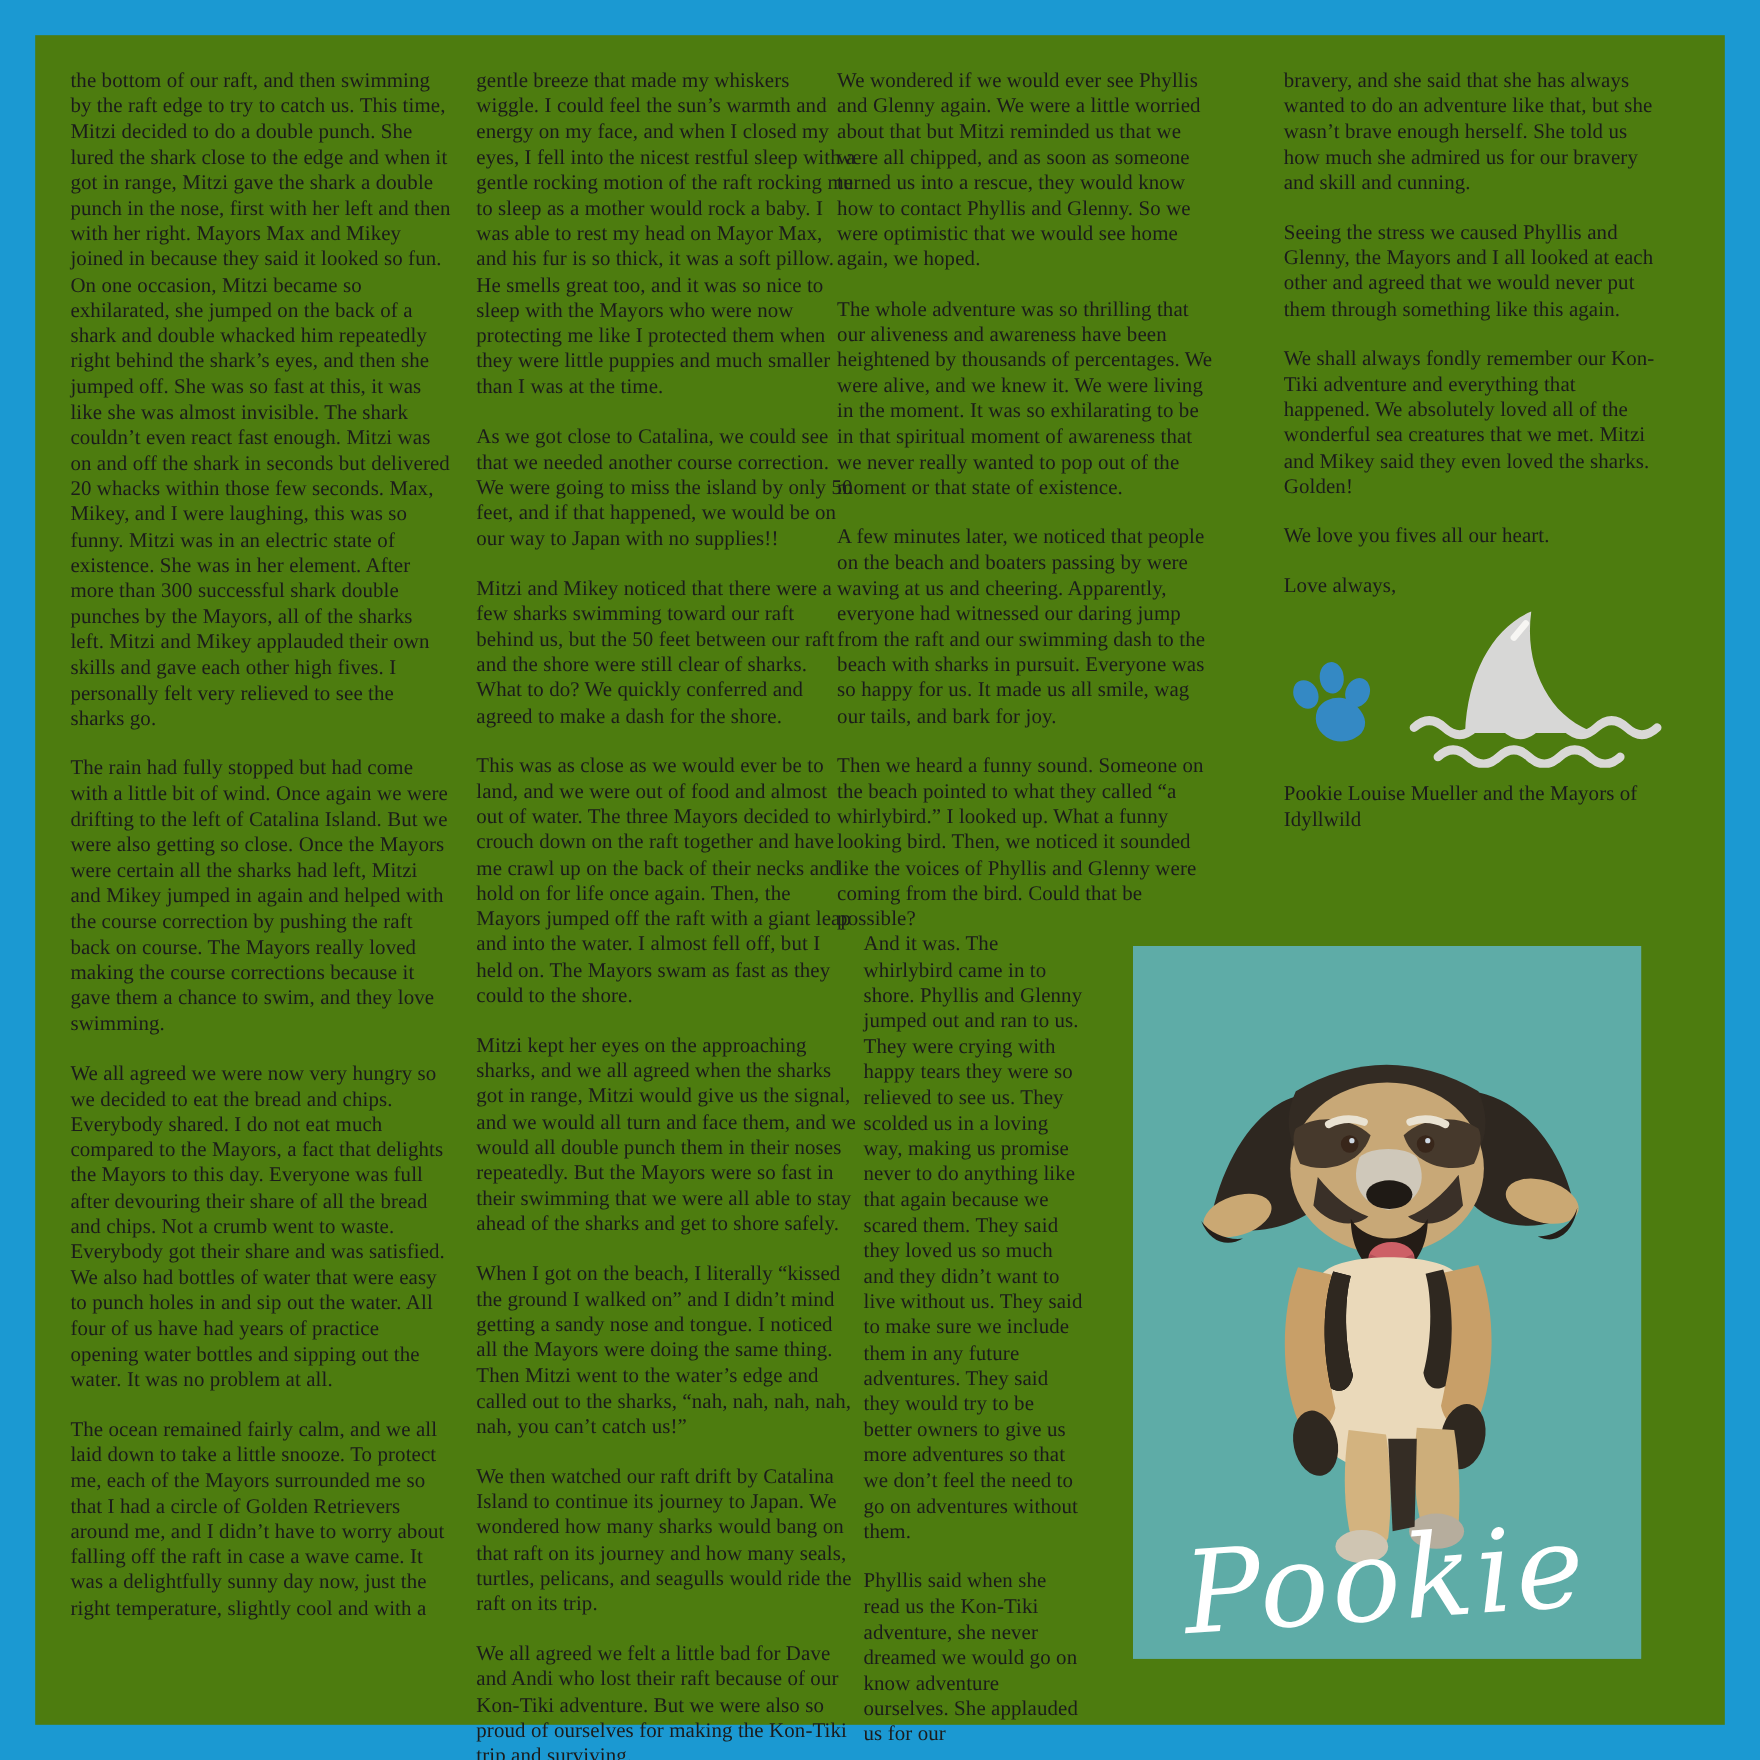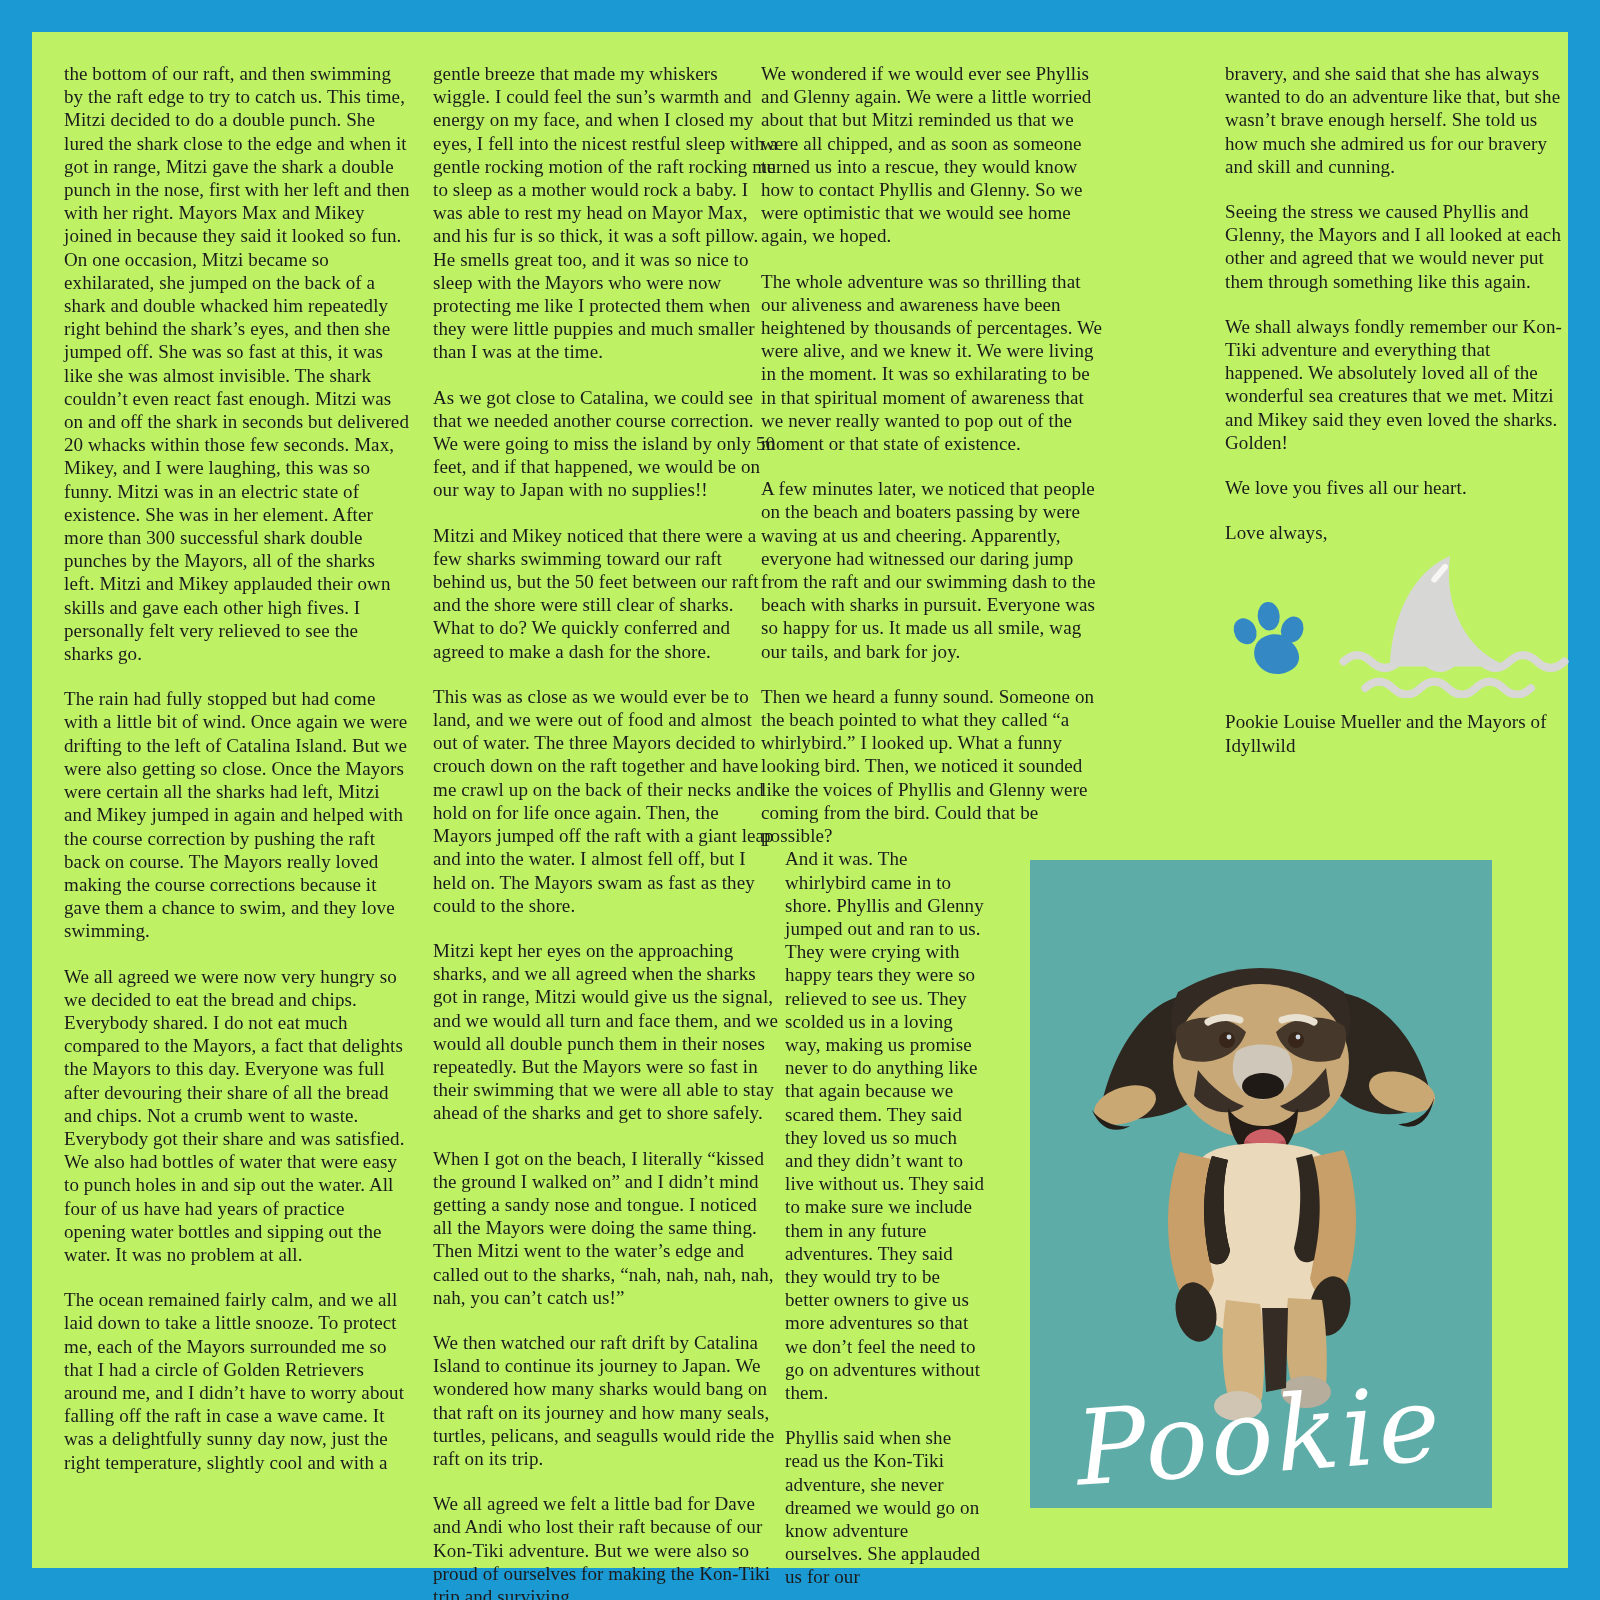--- a/index.html
+++ b/index.html
@@ -4,34 +4,34 @@
 <style>
   html,body{margin:0;padding:0;}
   body{
     width:1600px;height:1600px;position:relative;
     background:#1b99d2;
     font-family:"Liberation Serif","DejaVu Serif",serif;
     overflow:hidden;
   }
   .page{
     position:absolute;left:32px;top:32px;right:32px;bottom:32px;
-    background:#bef264;
+    background:#4d7c0f;
   }
   .col{
     position:absolute;top:30px;
     width:346px;
     font-size:19px;line-height:23.2px;color:#1b1b1b;
     letter-spacing:0.1px;
   }
   .col p{margin:0 0 22px 0;}
   .col p:last-child{margin-bottom:0;}
   .col1{left:32px;}
   .col2{left:401px;}
   .col3{left:729px;}
-  .col4{left:1193px;width:342px;}
+  .col4{left:1135px;width:342px;}
   .narrow{width:202px;margin-left:24px;}
   .sign-icons{
     display:flex;align-items:flex-end;gap:26px;
     margin:4px 0 12px 0;height:150px;
   }
   .paw-wrap{width:84px;height:84px;margin-bottom:18px;}
   .fin-wrap{width:238px;height:148px;}
   .portrait{
     position:absolute;left:998px;top:828px;width:462px;height:648px;
     background:#5eaca7;

